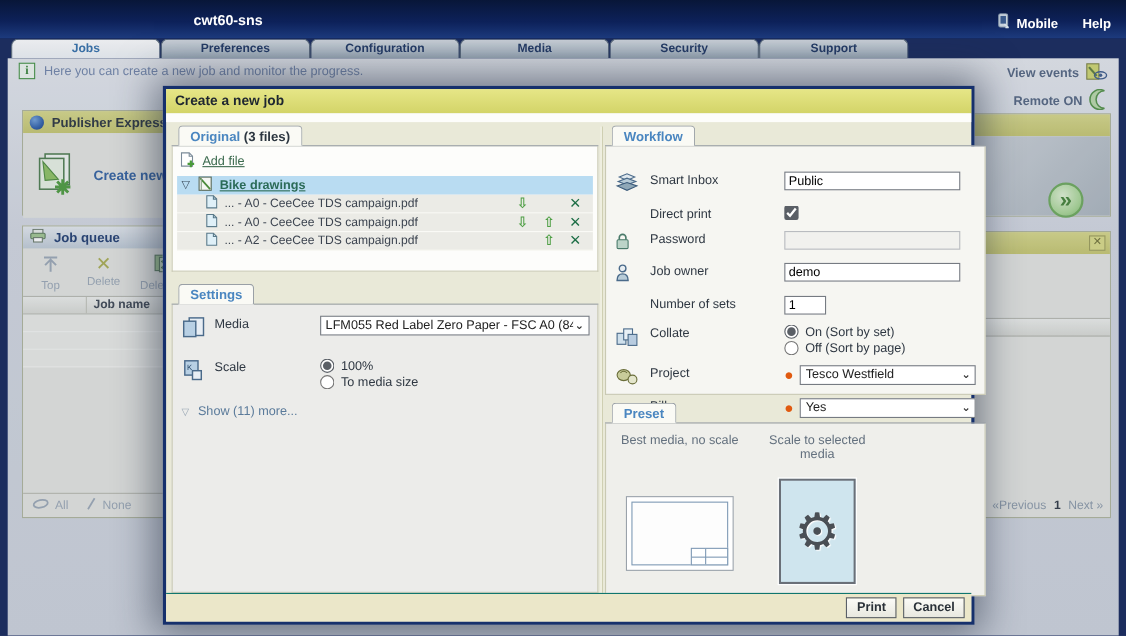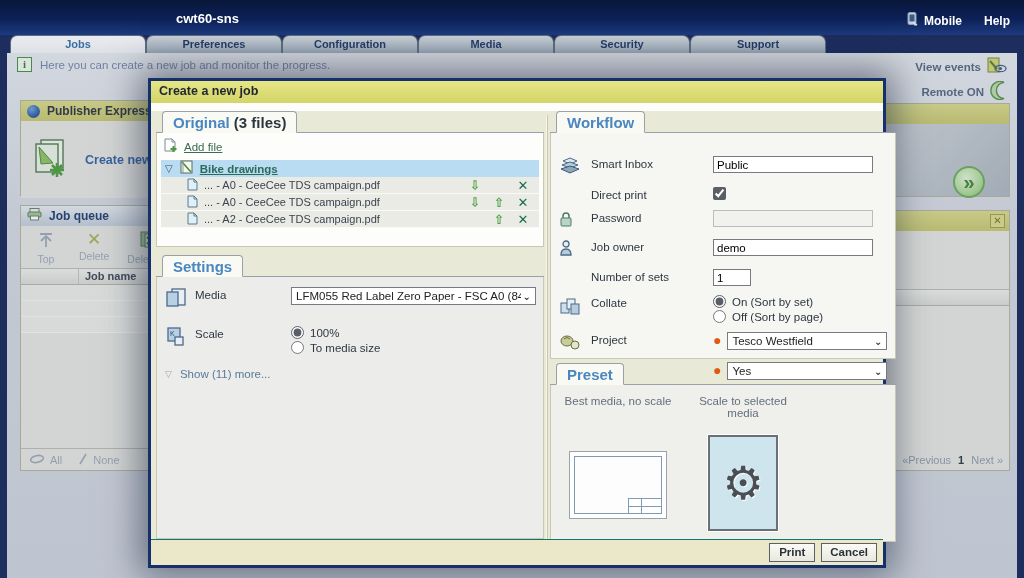--- a/index.html
+++ b/index.html
@@ -82,21 +82,21 @@
     font-weight:bold; font-size:12.5px; color:#1e2630; padding:3px 8px; }
   .mstrip { height:8px; background:#fdfdfb; }
   .mbody { flex:1; display:flex; min-height:0; padding:4px 5px 0 5px; gap:0; }
   .mcol-l { width:388px; display:flex; flex-direction:column; }
   .mdivider { width:8px; background:#e9e9d8; border-left:1px solid #f6f6ec; border-right:1px solid #c9c9a9; margin:0 2px; }
   .mcol-r { flex:1; display:flex; flex-direction:column; }
 
   .sec-tabrow { height:18px; position:relative; border-bottom:1px solid #9aa0a6; flex:none; }
   .sec-tab { position:absolute; left:6px; bottom:-1px; padding:2px 10px 1px; background:#fafaf5;
     border:1px solid #9aa0a6; border-bottom:1px solid #fafaf5; border-radius:4px 4px 0 0;
-    font-weight:bold; font-size:15px; color:#4a86c0; }
+    font-weight:bold; font-size:12px; color:#4a86c0; }
   .sec-tab .cnt { color:#2c3640; }
 
   .orig-body { height:114px; background:#fdfdfb; border:1px solid #c9c9b3; border-top:none; padding:3px 4px; }
   .addfile { display:flex; gap:6px; align-items:center; padding:2px 2px 4px; }
   .addfile a { color:#3c6b4f; text-decoration:underline; font-size:11.5px; cursor:pointer; }
   .folder-row { height:17px; background:#b9dcf2; display:flex; align-items:center; gap:7px; padding:0 4px; }
   .folder-row .exp { color:#3a4a5a; font-size:10px; }
   .folder-row a { color:#2b6b58; font-weight:bold; text-decoration:underline; font-size:11.5px; }
   .file-row { height:17px; background:#ebebe6; border-bottom:1px solid #fafaf6;
     display:flex; align-items:center; padding:0 4px 0 26px; font-size:11px; color:#3c4450; }

